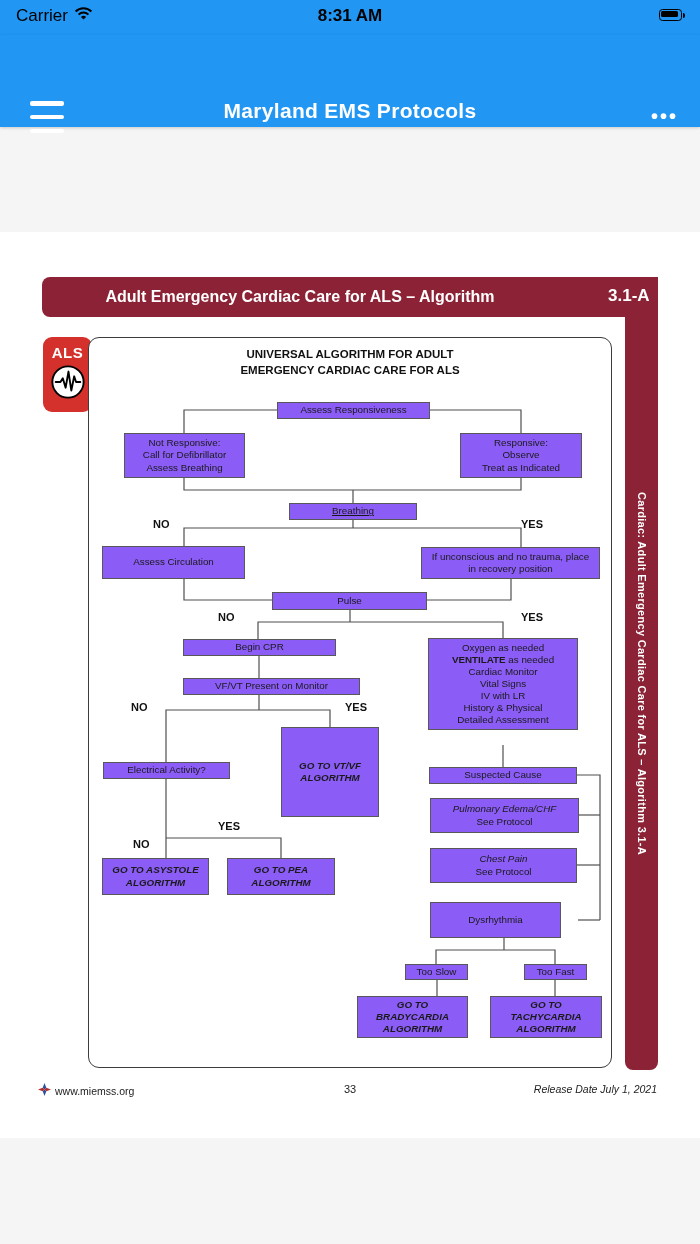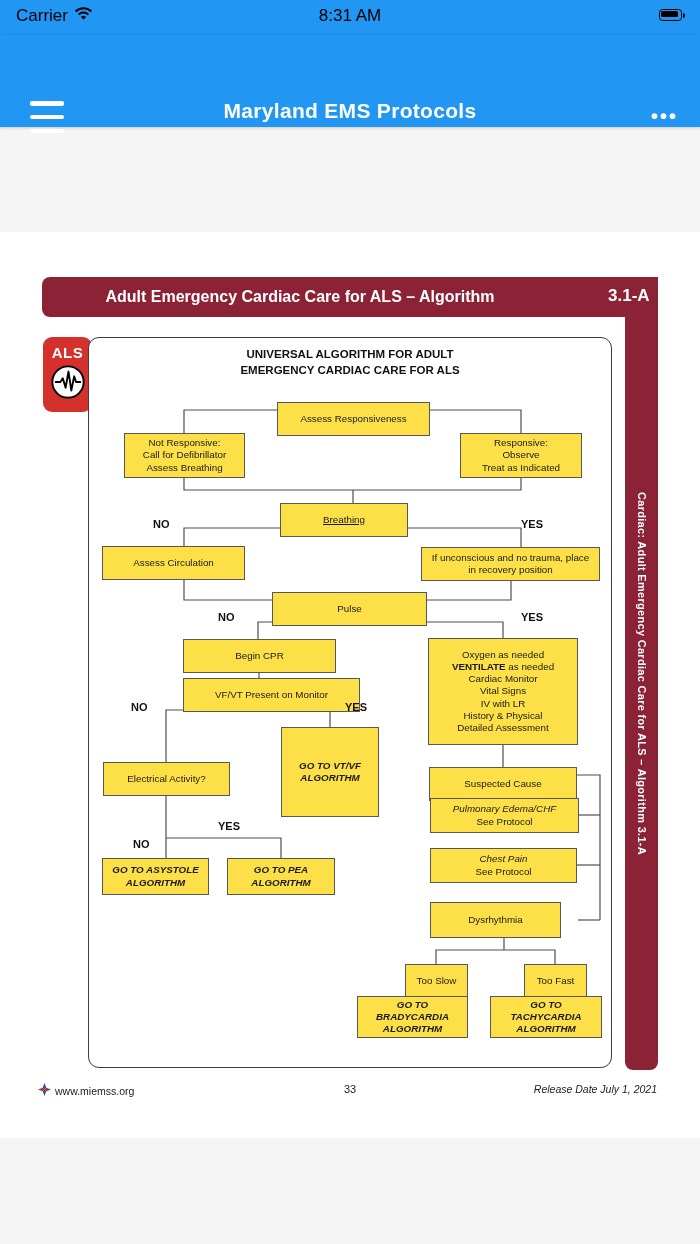--- a/index.html
+++ b/index.html
@@ -1,20 +1,20 @@
 <!DOCTYPE html>
 <html><head>
 <meta charset="utf-8">
 <style>
   html,body{margin:0;padding:0;}
   body{width:700px;height:1244px;font-family:"Liberation Sans",sans-serif;background:#f5f5f5;position:relative;overflow:hidden;}
   
   .status-bar{position:absolute;left:0;top:0;width:700px;height:35px;background:#2196F3;color:#000;}
   .sb-left{position:absolute;left:16px;top:6px;display:flex;align-items:center;gap:6px;font-size:17px;}
-  .sb-time{position:absolute;left:0;right:0;top:6px;text-align:center;font-size:17px;font-weight:normal;}
+  .sb-time{position:absolute;left:0;right:0;top:6px;text-align:center;font-size:17px;font-weight:bold;}
   .sb-batt{position:absolute;right:14px;top:9px;width:27px;height:13px;}
   .batt-body{position:absolute;left:0;top:0;width:23px;height:12px;border:1.5px solid #000;border-radius:3.5px;box-sizing:border-box;}
   .batt-fill{position:absolute;left:2px;top:2px;width:17px;height:6px;background:#000;border-radius:1.5px;}
   .batt-nub{position:absolute;right:1px;top:3.5px;width:2.5px;height:5px;background:#000;border-radius:0 2px 2px 0;}
   
   .nav-bar{position:absolute;left:0;top:35px;width:700px;height:92px;background:#2196F3;box-shadow:0 1px 3px rgba(0,0,0,.18);}
   .hamburger{position:absolute;left:30px;top:66px;width:34px;height:32px;display:flex;flex-direction:column;justify-content:space-between;cursor:pointer;}
   .hamburger span{display:block;height:4.5px;background:#fff;border-radius:2px;}
   .nav-title{position:absolute;left:0;right:0;top:64px;text-align:center;color:#fff;font-size:21px;font-weight:bold;letter-spacing:.3px;}
   .nav-ellipsis{position:absolute;right:22px;top:70px;color:#fff;font-size:20px;font-weight:bold;letter-spacing:2px;cursor:pointer;}
@@ -25,21 +25,21 @@
   .banner-code{position:absolute;left:566px;top:9px;width:50px;color:#fff;font-size:17px;font-weight:bold;}
   .side-tab{position:absolute;left:625px;top:45px;width:33px;height:793px;background:#8C2235;border-radius:0 0 8px 8px;display:flex;align-items:center;justify-content:center;}
   .side-tab-text{writing-mode:vertical-rl;color:#fff;font-size:11px;font-weight:bold;letter-spacing:.3px;white-space:nowrap;}
   .als-badge{position:absolute;left:43px;top:105px;width:49px;height:75px;background:#D4312D;border-radius:9px;text-align:center;}
   .als-label{color:#fff;font-weight:bold;font-size:15px;margin-top:7px;letter-spacing:.5px;}
   .als-ecg{margin-top:3px;}
   .flow-frame{position:absolute;left:88px;top:105px;width:524px;height:731px;background:#fff;border:1.5px solid #3c3c3c;border-radius:11px;box-sizing:border-box;}
   .chart-title{position:absolute;left:88px;top:114px;width:524px;text-align:center;font-size:11.5px;font-weight:bold;line-height:1.4;color:#111;}
   .edges{position:absolute;left:0;top:0;width:700px;height:906px;pointer-events:none;}
   .edges polyline{fill:none;stroke:#4f4f4f;stroke-width:1.2;}
-  .node{position:absolute;background:#fde047;border:1px solid #585858;box-sizing:border-box;display:flex;flex-direction:column;align-items:center;justify-content:center;text-align:center;font-size:9.8px;line-height:1.24;color:#1a1a1a;padding:16px 2px;}
+  .node{position:absolute;background:#8b5cf6;border:1px solid #585858;box-sizing:border-box;display:flex;flex-direction:column;align-items:center;justify-content:center;text-align:center;font-size:9.8px;line-height:1.24;color:#1a1a1a;padding:7px 2px;}
   .node.goto{font-weight:bold;font-style:italic;}
   .node .it{font-style:italic;}
   .decision{position:absolute;font-weight:bold;font-size:11px;color:#111;}
   
   .footer{position:absolute;left:0;top:849px;width:700px;height:20px;font-size:10.5px;color:#222;}
   .footer-left{position:absolute;left:38px;top:2px;display:flex;align-items:center;gap:4px;justify-content:flex-end;}
   .footer-page{position:absolute;left:0;right:0;top:2px;text-align:center;font-size:11px;}
   .footer-right{position:absolute;right:43px;top:2px;font-style:italic;}
 </style>
 </head>
@@ -136,21 +136,21 @@
       <div class="node" style="left: 124px; top: 201px; width: 121px; height: 45px;">
         <div>Not Responsive:</div>
         <div>Call for Defibrillator</div>
         <div>Assess Breathing</div>
       </div>
       <div class="node" style="left: 460px; top: 201px; width: 122px; height: 45px;">
         <div>Responsive:</div>
         <div>Observe</div>
         <div>Treat as Indicated</div>
       </div>
-      <div class="node" style="left: 280px; top: 271px; width: 128px; height: 17px; text-decoration: underline;">
+      <div class="node" style="left: 289px; top: 271px; width: 128px; height: 17px; text-decoration: underline;">
         <div>Breathing</div>
       </div>
       <div class="node" style="left: 102px; top: 314px; width: 143px; height: 33px;">
         <div>Assess Circulation</div>
       </div>
       <div class="node" style="left: 421px; top: 315px; width: 179px; height: 32px;">
         <div>If unconscious and no trauma, place</div>
         <div>in recovery position</div>
       </div>
       <div class="node" style="left: 272px; top: 360px; width: 155px; height: 18px;">
@@ -170,21 +170,21 @@
         <div>ALGORITHM</div>
       </div>
       <div class="node goto" style="left: 102px; top: 626px; width: 107px; height: 37px;">
         <div>GO TO ASYSTOLE</div>
         <div>ALGORITHM</div>
       </div>
       <div class="node goto" style="left: 227px; top: 626px; width: 108px; height: 37px;">
         <div>GO TO PEA</div>
         <div>ALGORITHM</div>
       </div>
-      <div class="node" style="left: 428px; top: 406px; width: 150px; height: 107px;">
+      <div class="node" style="left: 428px; top: 406px; width: 150px; height: 92px;">
         <div>Oxygen as needed</div>
         <div><b>VENTILATE</b> as needed</div>
         <div>Cardiac Monitor</div>
         <div>Vital Signs</div>
         <div>IV with LR</div>
         <div>History &amp; Physical</div>
         <div>Detailed Assessment</div>
       </div>
       <div class="node" style="left: 429px; top: 535px; width: 148px; height: 17px;">
         <div>Suspected Cause</div>

